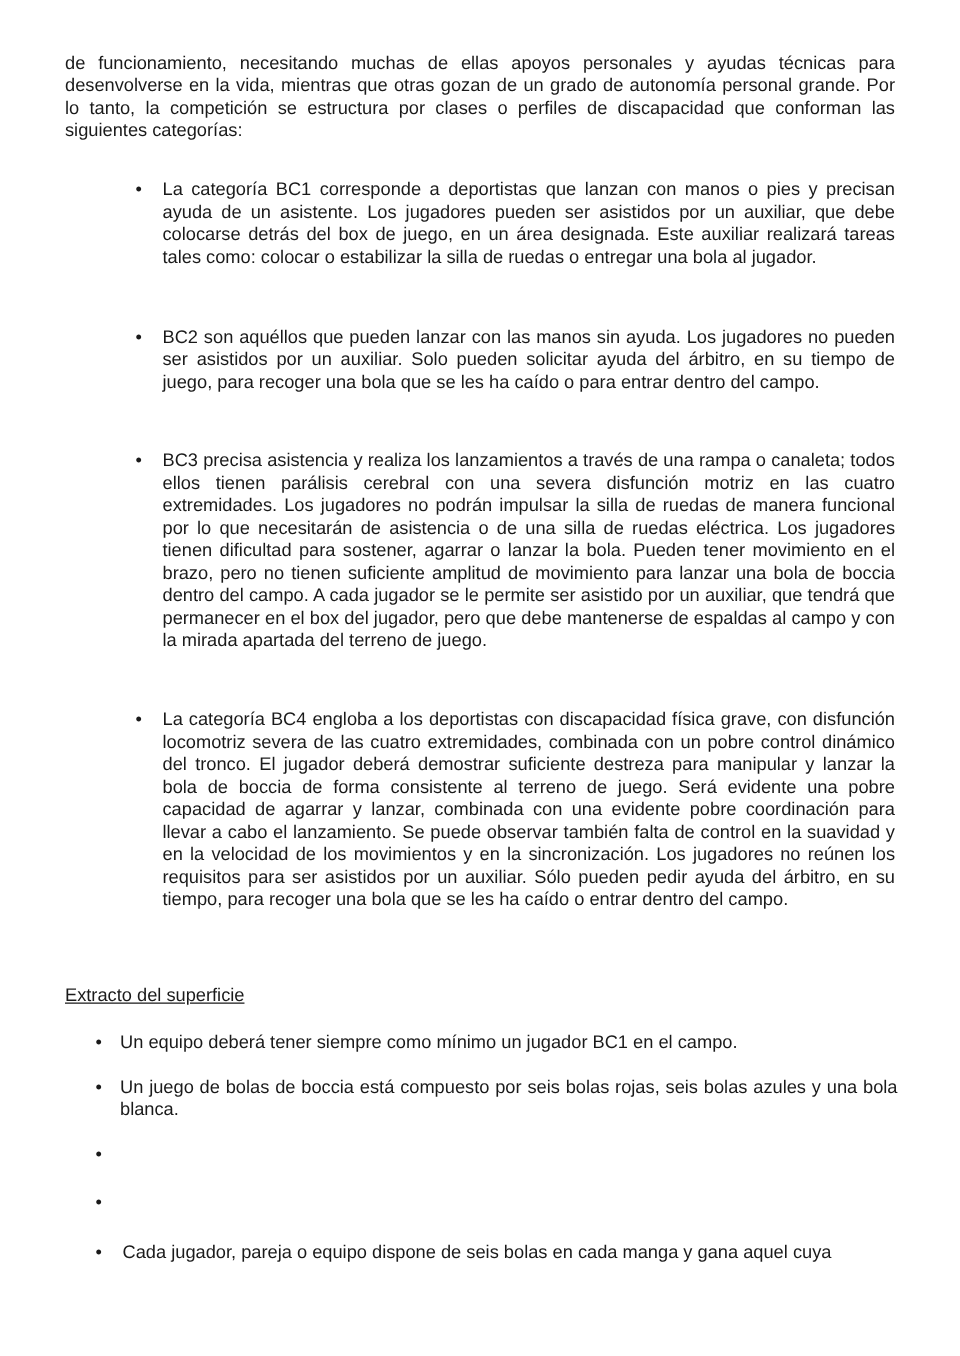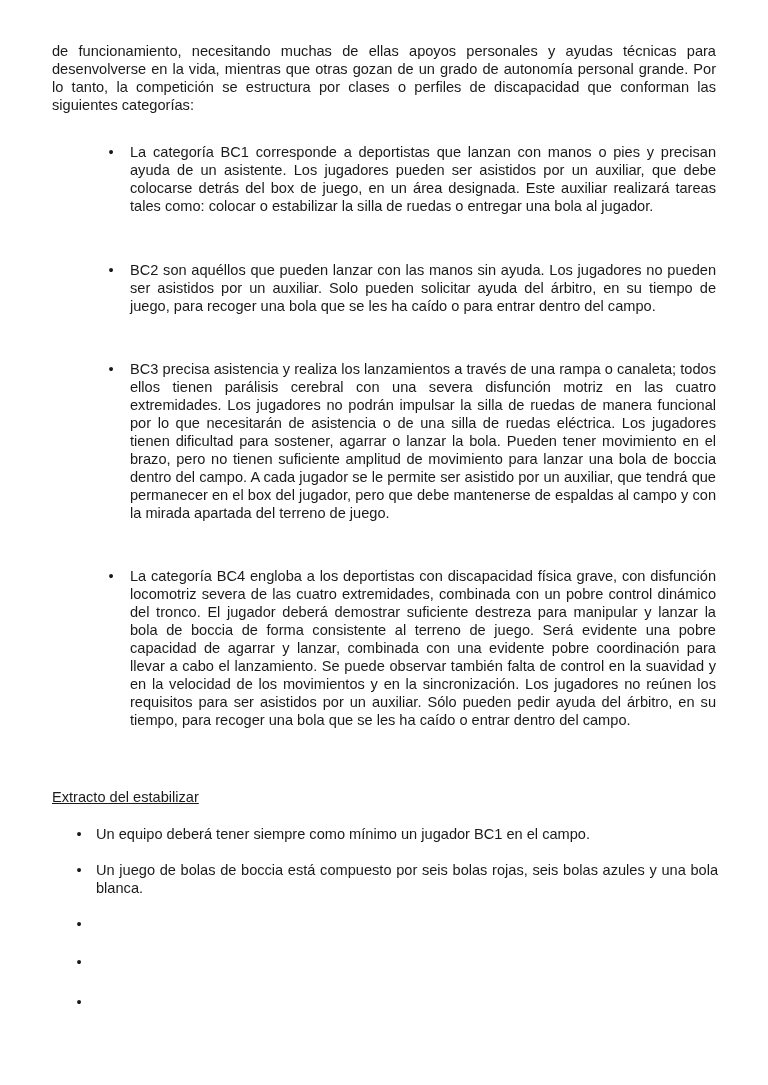--- a/index.html
+++ b/index.html
@@ -37,39 +37,40 @@
     <div class="cat txt" style="top:360px;">
       <span class="bullet">•</span>
       <span>BC3 precisa asistencia y realiza los lanzamientos a través de una rampa o canaleta; todos ellos tienen parálisis cerebral con una severa disfunción motriz en las cuatro extremidades. Los jugadores no podrán impulsar la silla de ruedas de manera funcional por lo que necesitarán de asistencia o de una silla de ruedas eléctrica. Los jugadores tienen dificultad para sostener, agarrar o lanzar la bola. Pueden tener movimiento en el brazo, pero no tienen suficiente amplitud de movimiento para lanzar una bola de boccia dentro del campo. A cada jugador se le permite ser asistido por un auxiliar, que tendrá que permanecer en el box del jugador, pero que debe mantenerse de espaldas al campo y con la mirada apartada del terreno de juego.</span>
     </div>
     <div class="cat txt" style="top:567px;">
       <span class="bullet">•</span>
       <span>La categoría BC4 engloba a los deportistas con discapacidad física grave, con disfunción locomotriz severa de las cuatro extremidades, combinada con un pobre control dinámico del tronco. El jugador deberá demostrar suficiente destreza para manipular y lanzar la bola de boccia de forma consistente al terreno de juego. Será evidente una pobre capacidad de agarrar y lanzar, combinada con una evidente pobre coordinación para llevar a cabo el lanzamiento. Se puede observar también falta de control en la suavidad y en la velocidad de los movimientos y en la sincronización. Los jugadores no reúnen los requisitos para ser asistidos por un auxiliar. Sólo pueden pedir ayuda del árbitro, en su tiempo, para recoger una bola que se les ha caído o entrar dentro del campo.</span>
     </div>
   </div>
 
-  <div class="heading">Extracto del estabilizar</div>
+  <div class="heading">Extracto del superficie</div>
 
   <div>
     <div class="rule" style="top:825px;">
       <span class="bullet">•</span>
       <span>Un equipo deberá tener siempre como mínimo un jugador BC1 en el campo.</span>
     </div>
     <div class="rule" style="top:861px; text-align:justify; width:622px;">
       <span class="bullet">•</span>
       <span>Un juego de bolas de boccia está compuesto por seis bolas rojas, seis bolas azules y una bola blanca.</span>
     </div>
     <div class="rule" style="top:915px;">
       <span class="bullet">•</span>
     </div>
     <div class="rule" style="top:953px;">
       <span class="bullet">•</span>
     </div>
     <div class="rule" style="top:993px; left:98px;">
       <span class="bullet" style="left:-24px;">•</span>
+      <span>Cada jugador, pareja o equipo dispone de seis bolas en cada manga y gana aquel cuya</span>
     </div>
   </div>
 
   <div class="footer">
     <span>Monitor de Actividades Físicas y Deportivas Adaptadas e Inclusivas</span>
     <span class="pnum">62</span>
   </div>
 
 </div>
 

